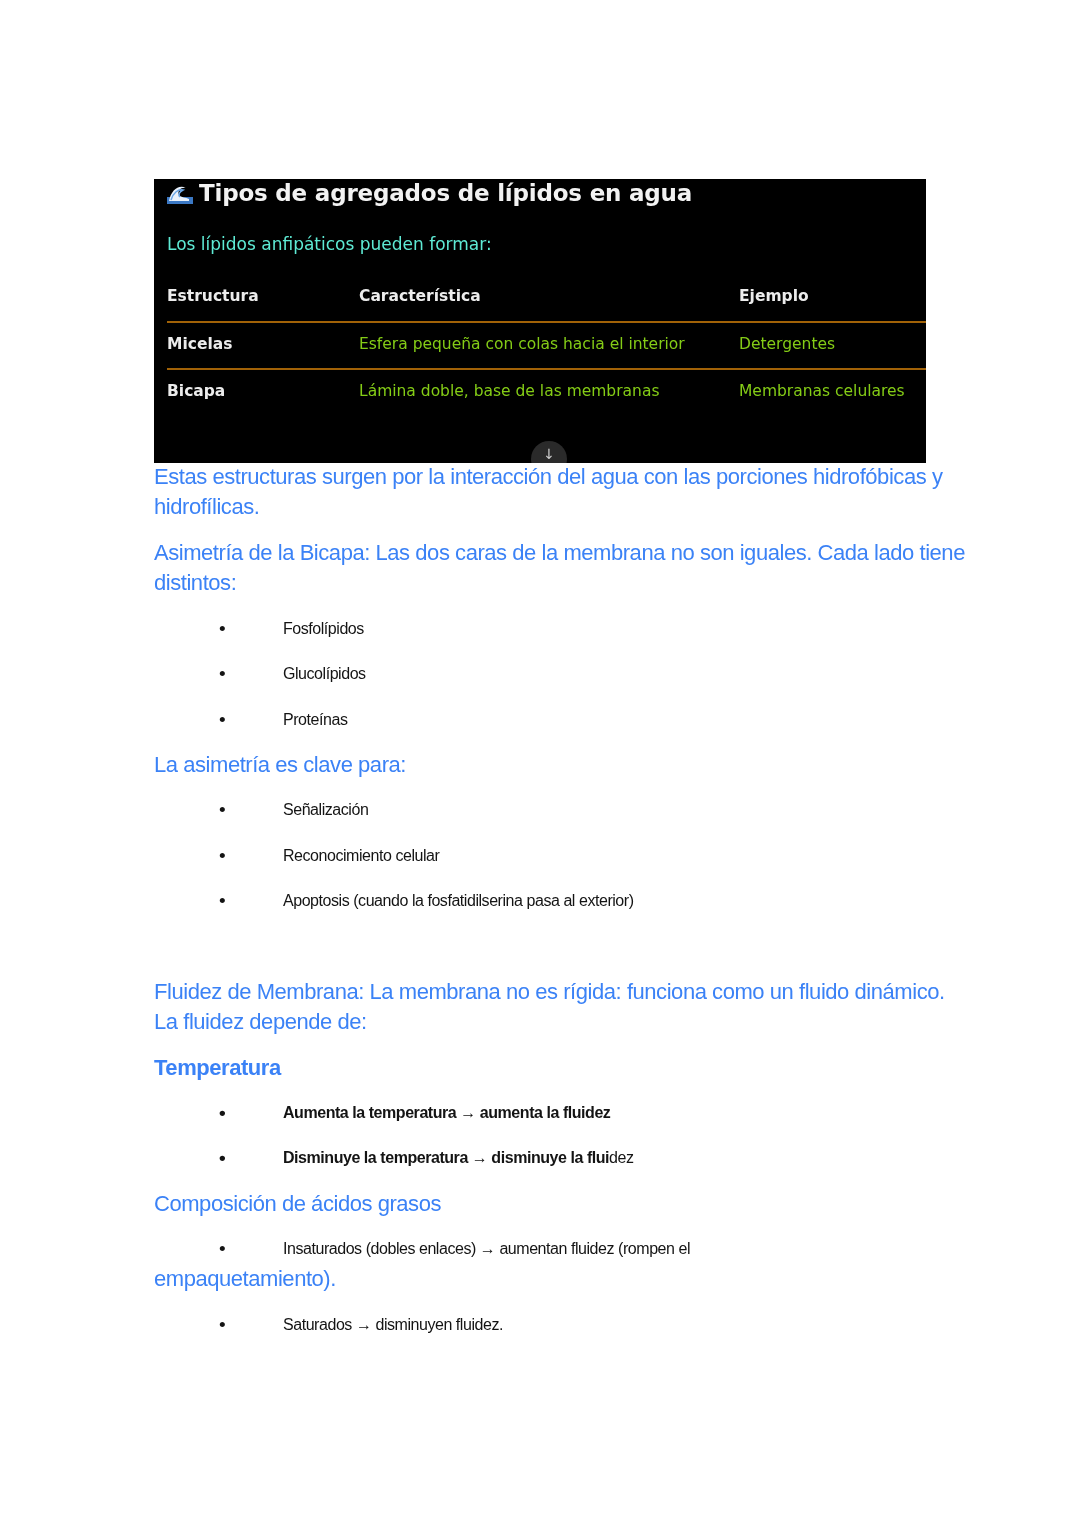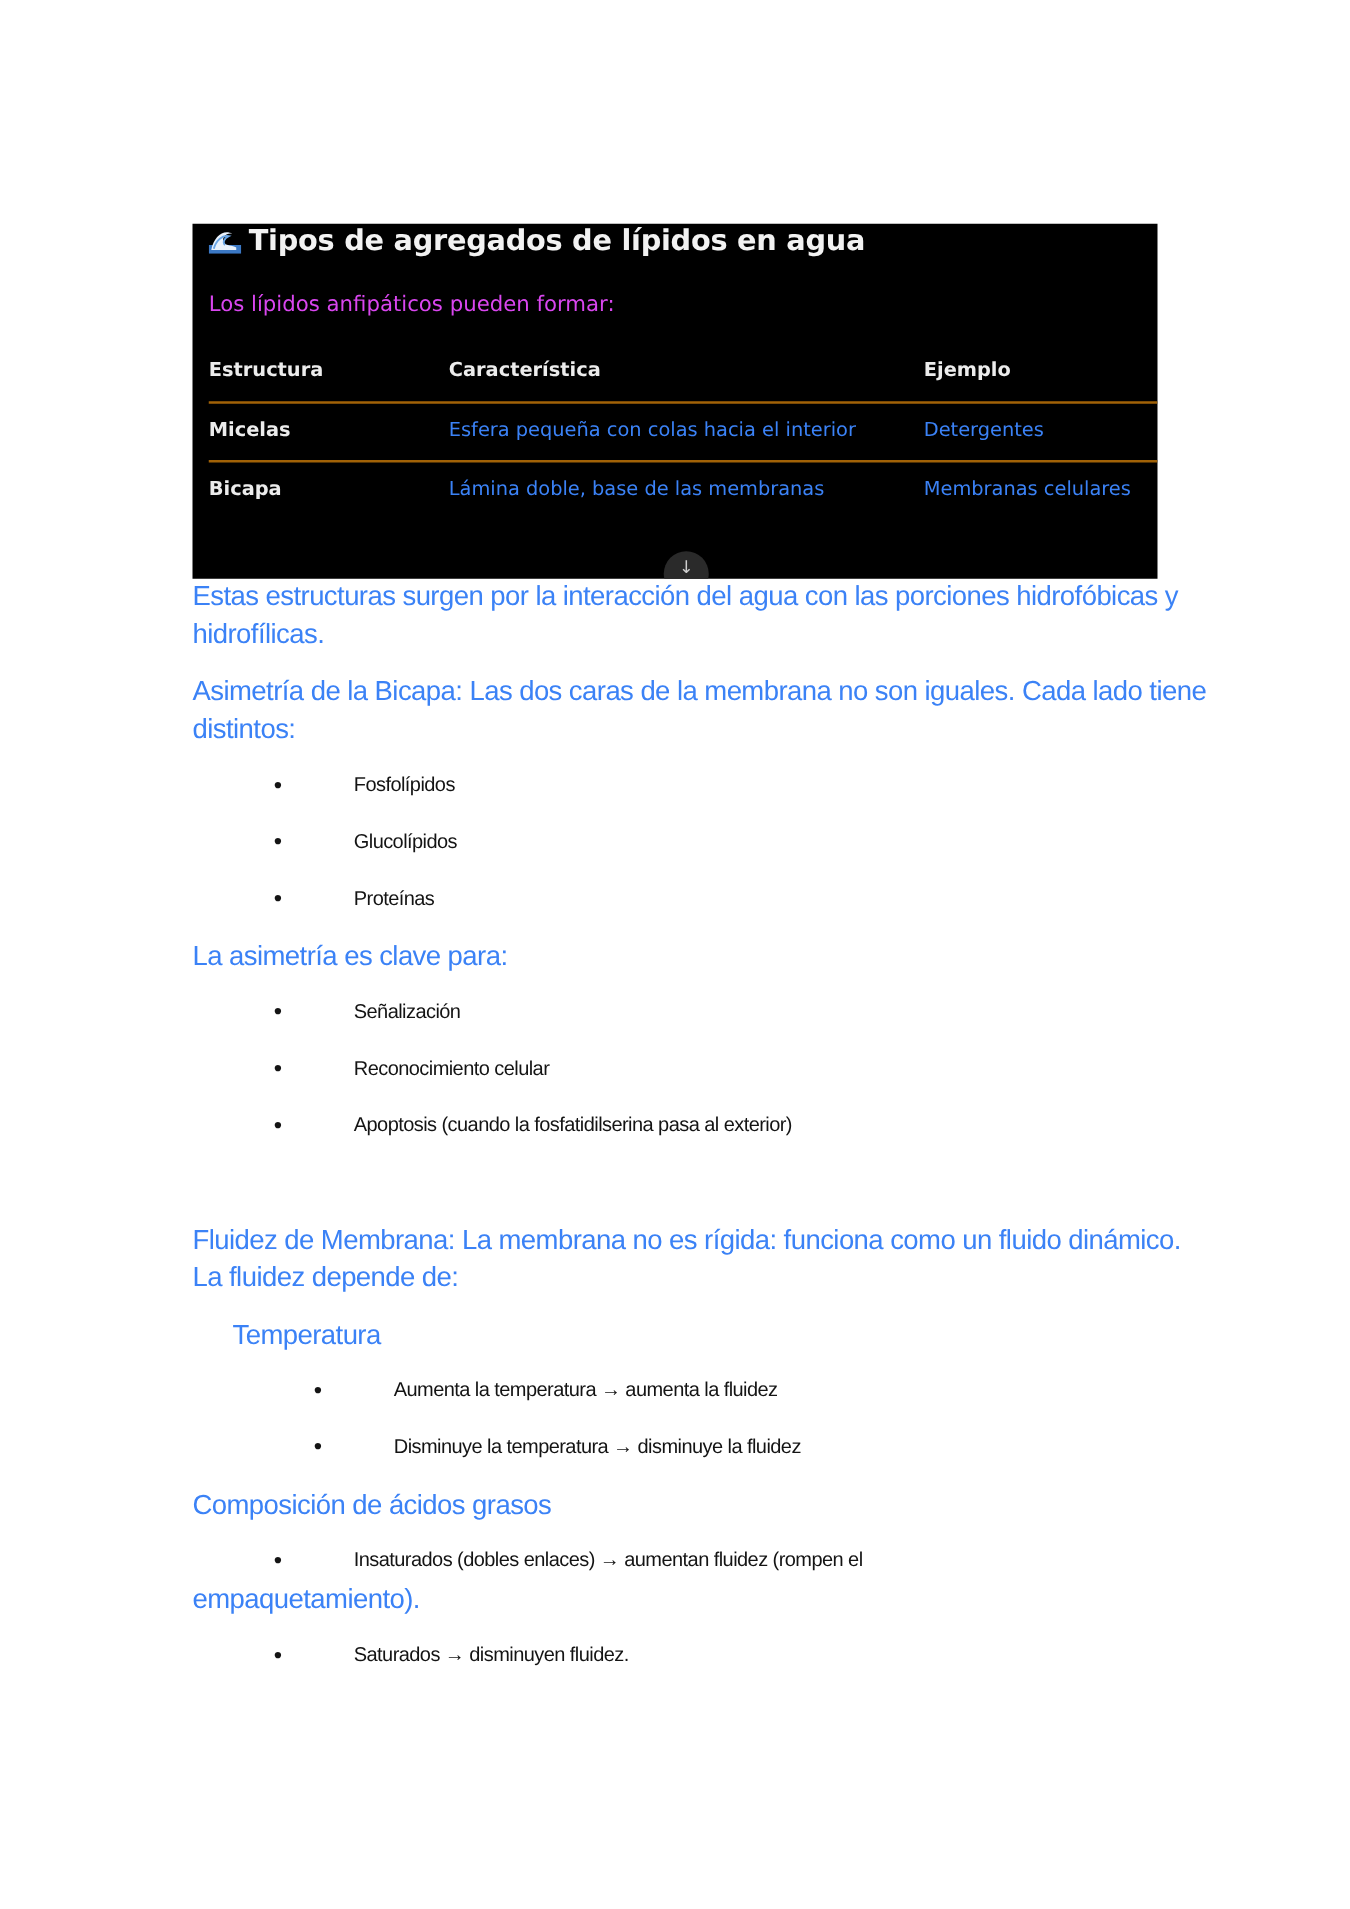--- a/index.html
+++ b/index.html
@@ -13,47 +13,47 @@
     font-family: "DejaVu Sans", sans-serif;
   }
   .shot-title {
     position: absolute; left: 13px; top: 1px; font-size: 23px; font-weight: bold; color: #f2f2f2;
     white-space: nowrap; letter-spacing: -0.2px;
   }
   .wave-icon {
     display: inline-block; width: 26px; height: 20px; vertical-align: -3px; margin-right: 6px; position: relative;
   }
   .shot-sub {
-    position: absolute; left: 13px; top: 55px; font-size: 17px; color: #d946ef; white-space: nowrap;
+    position: absolute; left: 13px; top: 55px; font-size: 17px; color: #5eead4; white-space: nowrap;
   }
   .tbl { position: absolute; left: 13px; top: 96px; width: 759px; }
   .tr { position: relative; height: 45.5px; border-bottom: 2px solid #a16207; }
   .tr:last-child { border-bottom: none; }
-  .td { position: absolute; top: 12px; font-size: 15.5px; color: #3b82f6; white-space: nowrap; }
+  .td { position: absolute; top: 12px; font-size: 15.5px; color: #84cc16; white-space: nowrap; }
   .c0 { left: 0; font-weight: bold; color: #ececec; }
   .c1 { left: 192px; }
   .c2 { left: 572px; }
   .th .td { font-weight: bold; color: #ececec; }
   .dl-btn {
     position: absolute; left: 377px; top: 262px; width: 36px; height: 36px; border-radius: 50%;
     background: #2a2a2a; color: #cfcfcf; font-size: 14px; text-align: center; line-height: 26px;
   }
 
   .line {
     position: absolute; left: 154px; font-size: 22px; white-space: nowrap; color: #3b82f6;
     letter-spacing: -0.45px; line-height: 24px;
   }
   .bullet {
     position: absolute; left: 219px; font-size: 19px; color: #141414; line-height: 24px;
   }
   .btext {
     position: absolute; left: 283px; font-size: 16px; white-space: nowrap; color: #141414;
     letter-spacing: -0.45px; line-height: 24px;
   }
-  .b { font-weight: normal; margin-left: 32px; }
+  .b { font-weight: bold; }
 </style>
 </head>
 <body>
 
 <div class="shot">
   <div class="shot-title">
     <span class="wave-icon">
       <svg width="26" height="20" viewBox="0 0 26 20">
         <rect x="0" y="13" width="26" height="7" fill="#3b78c4"></rect>
         <path d="M2 17 C4 6, 12 0, 19 4 C14 3, 10 7, 12 11 C14 14, 19 13, 22 15 L22 17 Z" fill="#e9f1fb"></path>

